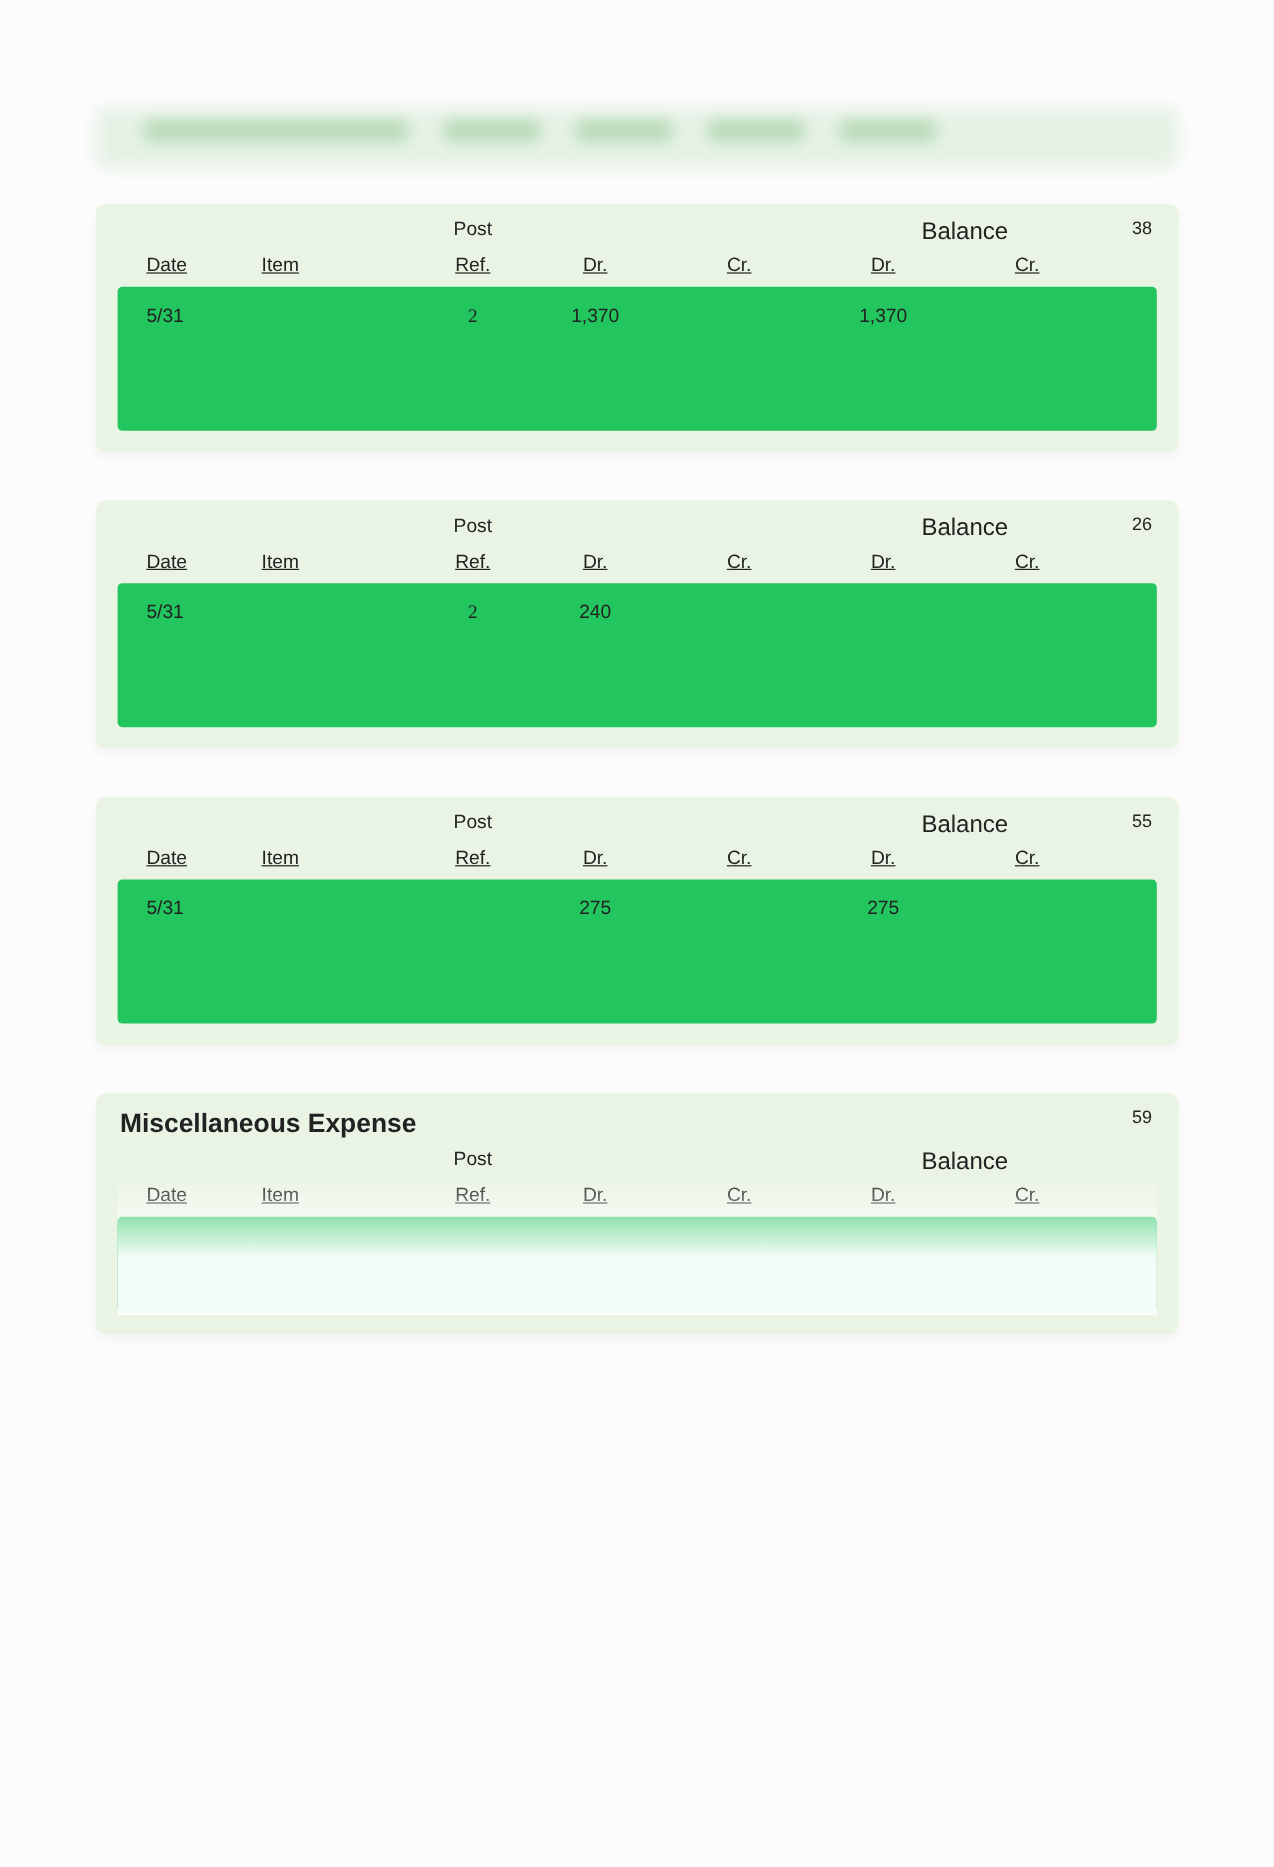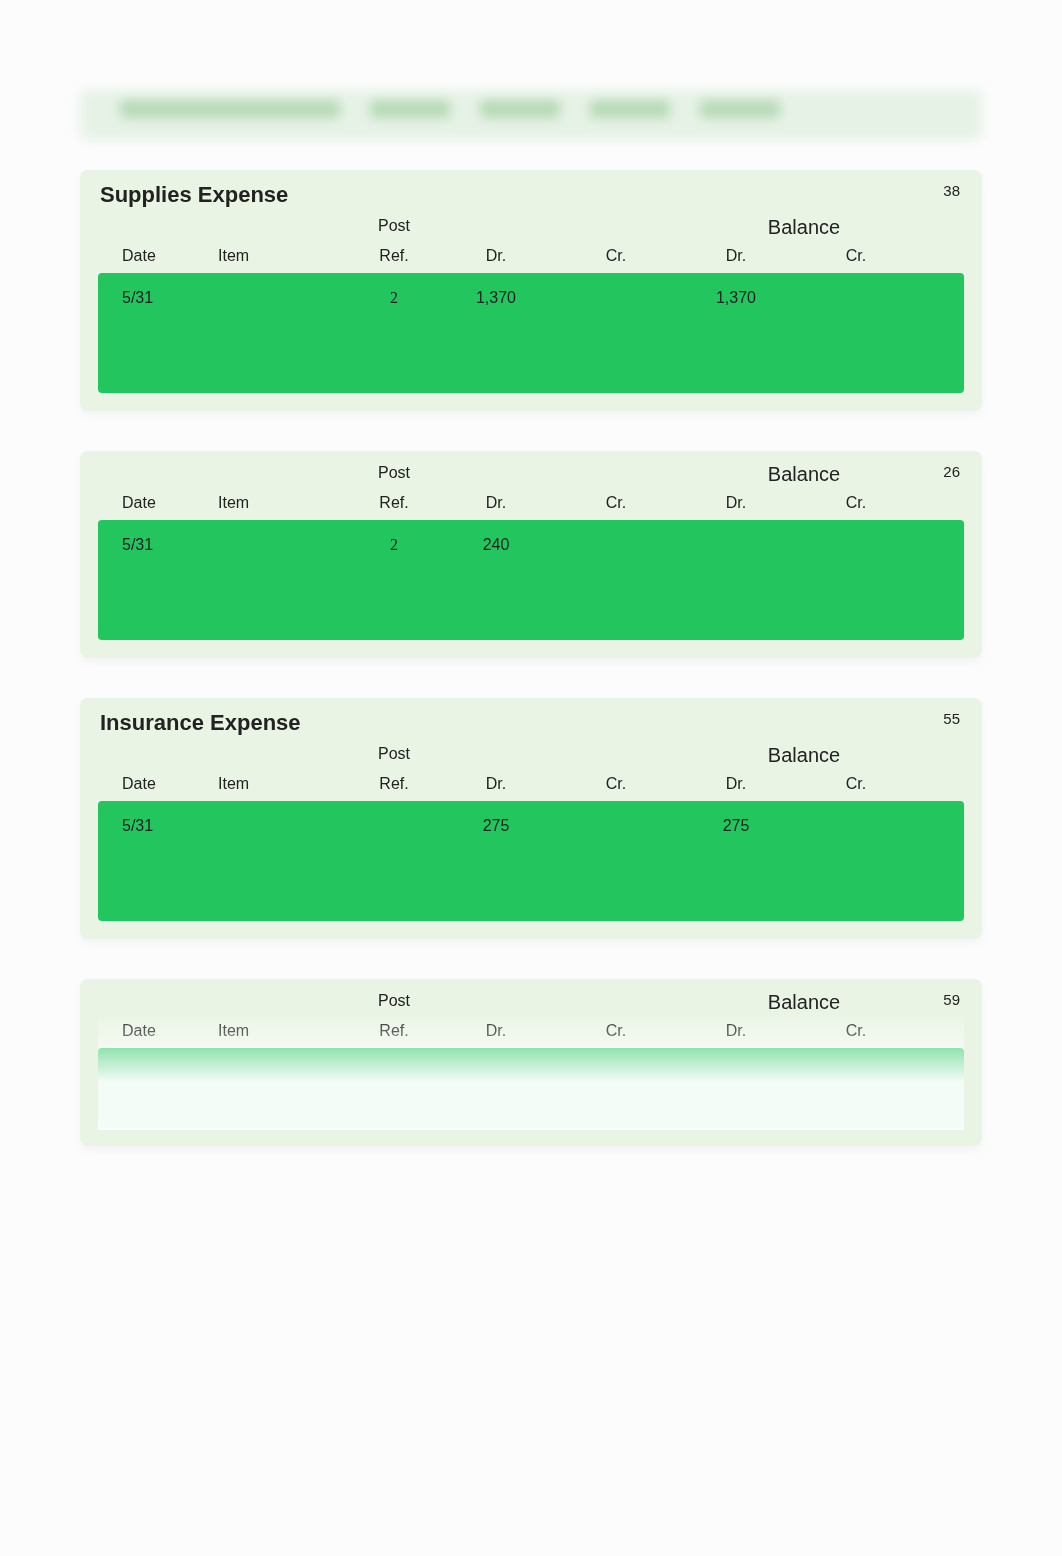--- a/index.html
+++ b/index.html
@@ -64,20 +64,21 @@
       text-align:center;
       margin-bottom:-4px;
       font-size:20px;
     }
     .hdr2 {
       display:grid;
       grid-template-columns: 110px 130px 100px 120px 120px 120px 120px;
       font-size:16px;
       color:#222;
       padding:0 6px 6px 6px;
+      text-decoration:underline;
     }
     .hdr2 .num, .row .num { text-align:center; padding-right:20px; }
     .hdr2 div, .hdr div { padding:2px 4px; }
     .rows {
       background:#22c55e;
       border-radius:4px;
       padding:4px 0;
       min-height:120px;
       position:relative;
     }
@@ -113,21 +114,20 @@
     <div style="width:220px;"></div>
     <div style="width:80px;"></div>
     <div style="width:80px;"></div>
     <div style="width:80px;"></div>
     <div style="width:80px;"></div>
   </div>
 </div>
 
 <div id="ledgers-container">
     <div class="ledger">
-      <div class="ledger-title">Supplies Expense</div>
       <div class="acct-no">38</div>
       <div class="hdr">
         <div></div>
         <div></div>
         <div style="text-align:center">Post</div>
         <div></div>
         <div></div>
         <div class="balance-label">Balance</div>
       </div>
       <div class="hdr2">
@@ -198,21 +198,20 @@
             <div class="postref"></div>
             <div class="num"></div>
             <div class="num"></div>
             <div class="num"></div>
             <div class="num"></div>
           </div>
         </div>
       </div>
     </div>
     <div class="ledger">
-      <div class="ledger-title">Insurance Expense</div>
       <div class="acct-no">55</div>
       <div class="hdr">
         <div></div>
         <div></div>
         <div style="text-align:center">Post</div>
         <div></div>
         <div></div>
         <div class="balance-label">Balance</div>
       </div>
       <div class="hdr2">
@@ -241,20 +240,21 @@
             <div class="postref"></div>
             <div class="num"></div>
             <div class="num"></div>
             <div class="num"></div>
             <div class="num"></div>
           </div>
         </div>
       </div>
     </div>
     <div class="ledger">
+      <div class="ledger-title">Miscellaneous Expense</div>
       <div class="acct-no">59</div>
       <div class="hdr">
         <div></div>
         <div></div>
         <div style="text-align:center">Post</div>
         <div></div>
         <div></div>
         <div class="balance-label">Balance</div>
       </div>
       <div class="hdr2">

